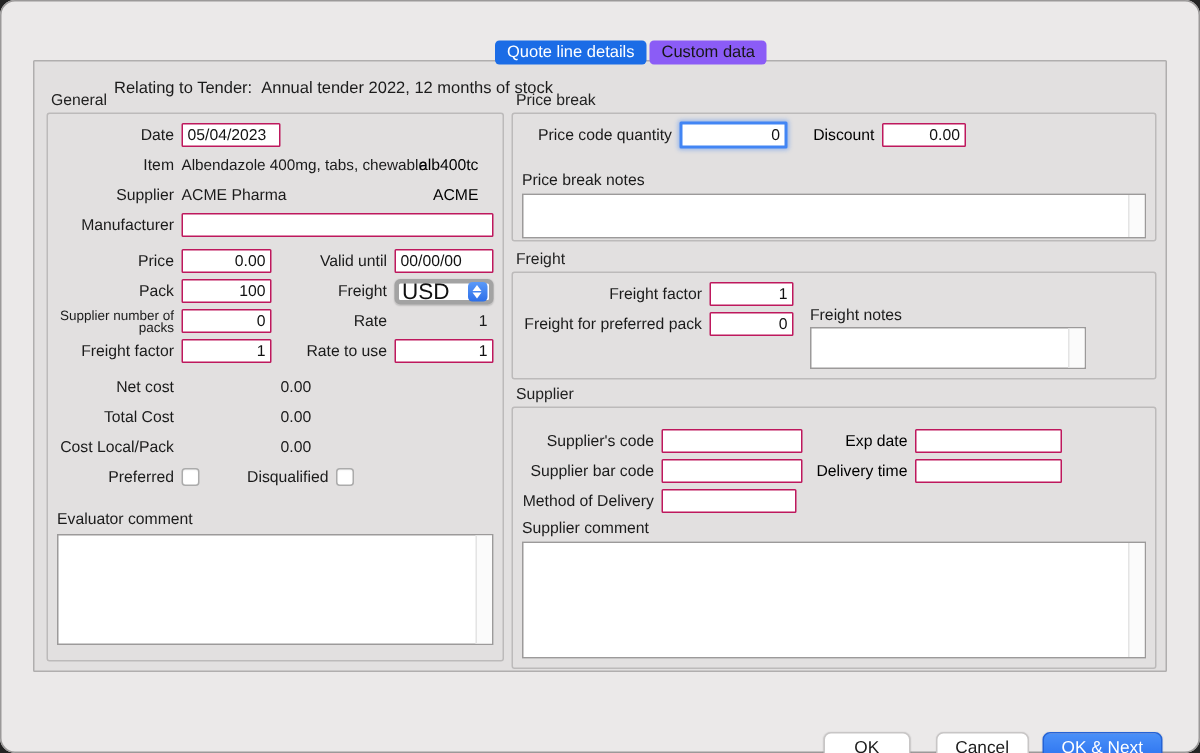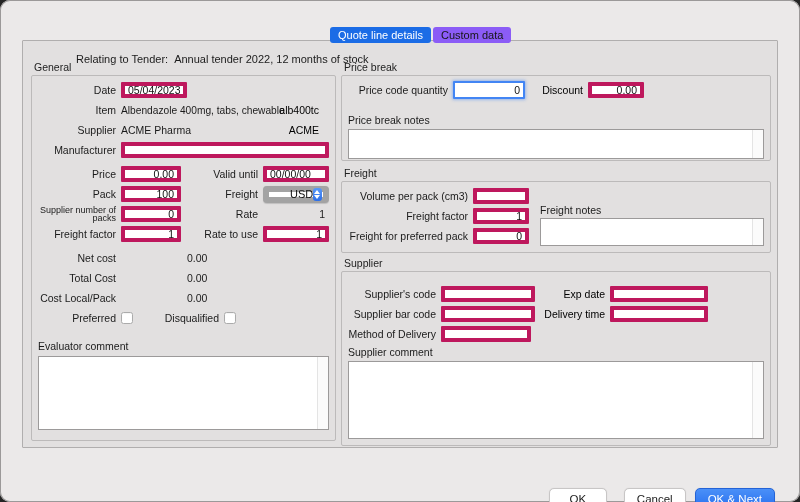--- a/index.html
+++ b/index.html
@@ -55,52 +55,52 @@
   .pb-lbl2 { width:50px; text-align:right; font-size:10.5px; margin:0 5px 0 8px; }
   .f-lbl { width:120px; }
   .s-lbl { width:88px; }
   .s-lbl2 { width:62px; text-align:right; font-size:10.5px; margin:0 5px 0 8px; }
   .item-val { font-size:10.2px; white-space:nowrap; }
   .code { position:absolute; right:10px; font-size:10.5px; }
   .static-val { margin-left:66px; }
   .rate-val { width:66px; text-align:right; padding-right:4px; }
 
   
-  .txt { border:4px solid #be185d; background:#fff; font-family:"Liberation Sans", sans-serif;
+  .txt { border:1px solid #be185d; background:#fff; font-family:"Liberation Sans", sans-serif;
          font-size:10.5px; color:#111; height:16px; padding:0 3px; border-radius:1px; outline:none; }
   .num { text-align:right; }
   .w56{width:56px;} .w60{width:60px;} .w66{width:66px;} .w72{width:72px;}
   .w90{width:90px;} .w94{width:94px;} .w98{width:98px;}
   .manu { flex:1; }
   .focusring { border:2px solid #4285f4; height:18px; box-shadow:0 0 3px 1px rgba(66,133,244,.45); }
   .checkbox { width:12px; height:12px; background:#fff; border:1px solid #ababab; border-radius:2.5px;
               flex:0 0 auto; box-shadow: inset 0 0.5px 1px rgba(0,0,0,.08); }
   .dis-lbl { width:86px; }
 
   .select { display:flex; align-items:center; justify-content:space-between; width:66px; height:17px;
-            background:#fff; border:6px solid #a3a3a3; border-radius:4px; padding-left:21px;
-            font-size:11px; color:#111; box-shadow:0 0.5px 1px rgba(0,0,0,.15); }
+            background:#fff; border:3px solid #a3a3a3; border-radius:4px; padding-left:2px;
+            font-size:15px; color:#111; box-shadow:0 0.5px 1px rgba(0,0,0,.15); }
   .stepper { width:13px; height:13px; margin-right:1.5px; background:linear-gradient(#5a99f8,#2d6fe9);
              border-radius:3px; display:flex; flex-direction:column; align-items:center; justify-content:center; }
   .arr-up   { width:0; height:0; border-left:3px solid transparent; border-right:3px solid transparent;
               border-bottom:4px solid #fff; margin-bottom:1px; }
   .arr-down { width:0; height:0; border-left:3px solid transparent; border-right:3px solid transparent;
               border-top:4px solid #fff; }
 
   .comment-lbl { font-size:10.5px; color:#1b1b1b; height:13px; }
   .textbox { position:relative; background:#fff; border:1px solid #9c9a9a; }
   .textbox textarea { position:absolute; inset:0; border:none; resize:none; background:transparent;
                       font-family:"Liberation Sans", sans-serif; font-size:10.5px;
                       padding:2px 14px 2px 3px; outline:none; }
   .scrollstrip { position:absolute; top:0; right:0; bottom:0; width:11px; background:#fbfbfb;
                  border-left:1px solid #e4e4e4; }
   .ta-eval { margin-top:3px; height:74px; }
   .ta-pb { margin-top:2px; height:30px; }
   .ta-supplier { margin-top:2px; height:78px; }
-  .freight-notes { position:absolute; left:198px; top:22px; width:224px; }
+  .freight-notes { position:absolute; left:198px; top:22px; width:184px; }
   .freight-notes .comment-lbl { margin-bottom:2px; height:12px; }
   .ta-freight { height:28px; }
 
   
   .footer { position:absolute; left:0; right:25px; top:456px; display:flex; justify-content:flex-end;
             align-items:center; gap:9px; }
   .btn { height:21px; min-width:58px; padding:0 12px; border:1px solid #c8c6c6; border-radius:5px;
          background:#fff; font-family:"Liberation Sans", sans-serif; font-size:11.5px; color:#1b1b1b;
          box-shadow:0 0.5px 1px rgba(0,0,0,.12);margin-top:32px; }
   .btn-ok { margin-right:8px; }
@@ -221,24 +221,20 @@
           <textarea style=""></textarea>
           <div class="scrollstrip"></div>
         </div>
       </div>
     </div>
 
     <div class="group" id="group-freight">
       <div class="group-title">Freight</div>
       <div class="group-box">
         <div class="row">
-          <span class="lbl f-lbl">Volume per pack (cm3)</span>
-          <input class="txt w56" value="" style="">
-        </div>
-        <div class="row">
           <span class="lbl f-lbl">Freight factor</span>
           <input class="txt num w56" value="1" style="">
         </div>
         <div class="row">
           <span class="lbl f-lbl">Freight for preferred pack</span>
           <input class="txt num w56" value="0" style="">
         </div>
         <div class="freight-notes">
           <div class="comment-lbl">Freight notes</div>
           <div class="textbox ta-freight">

